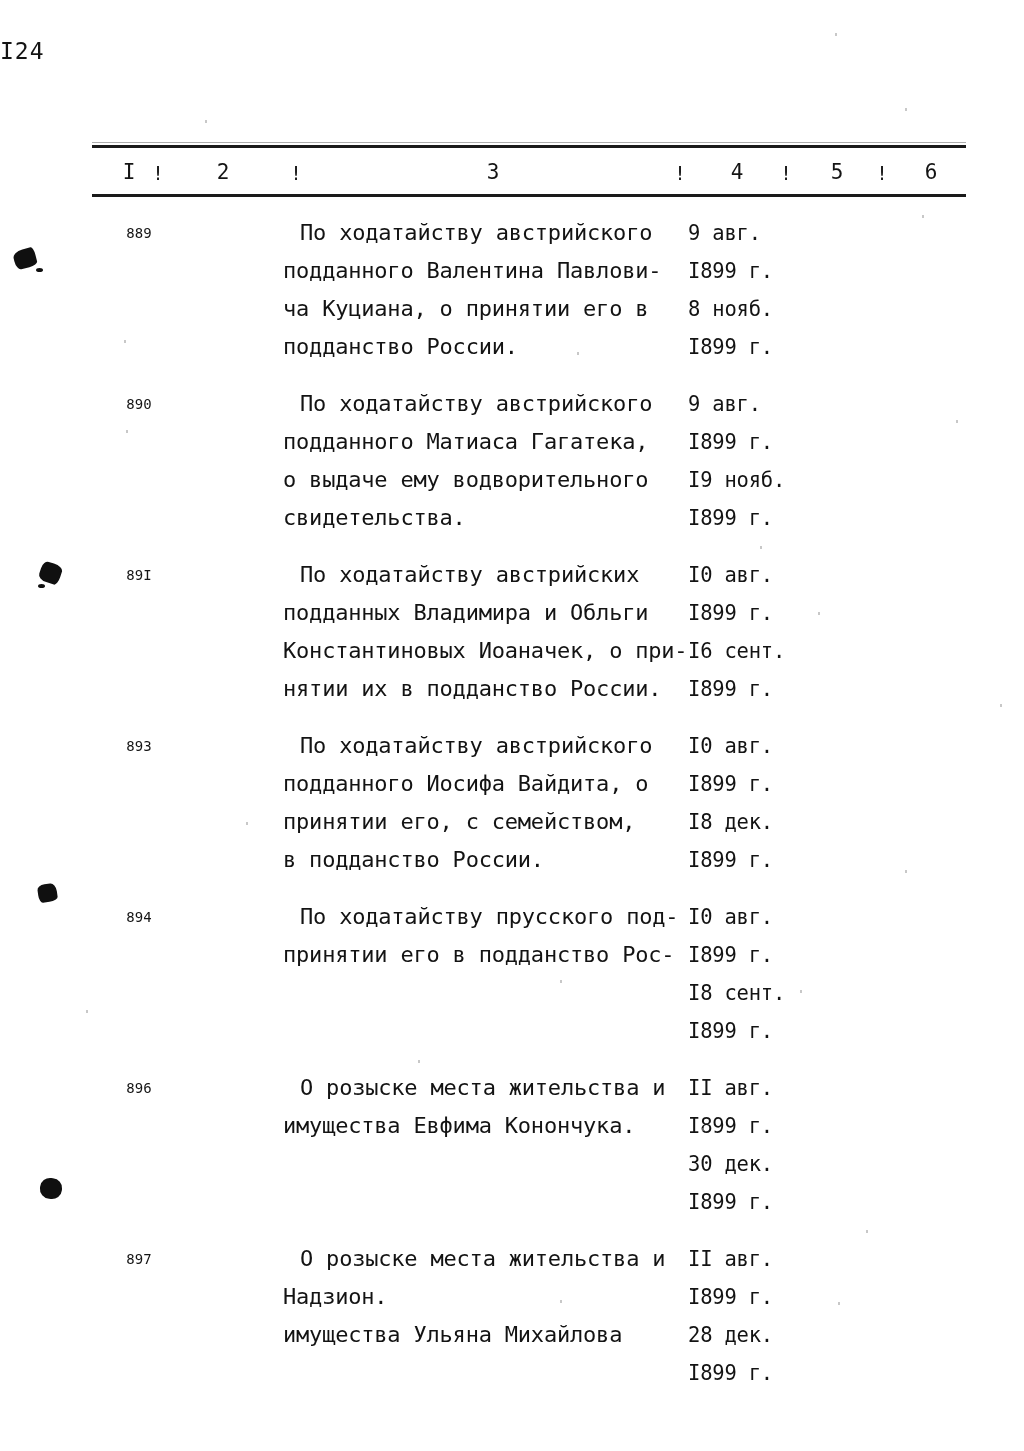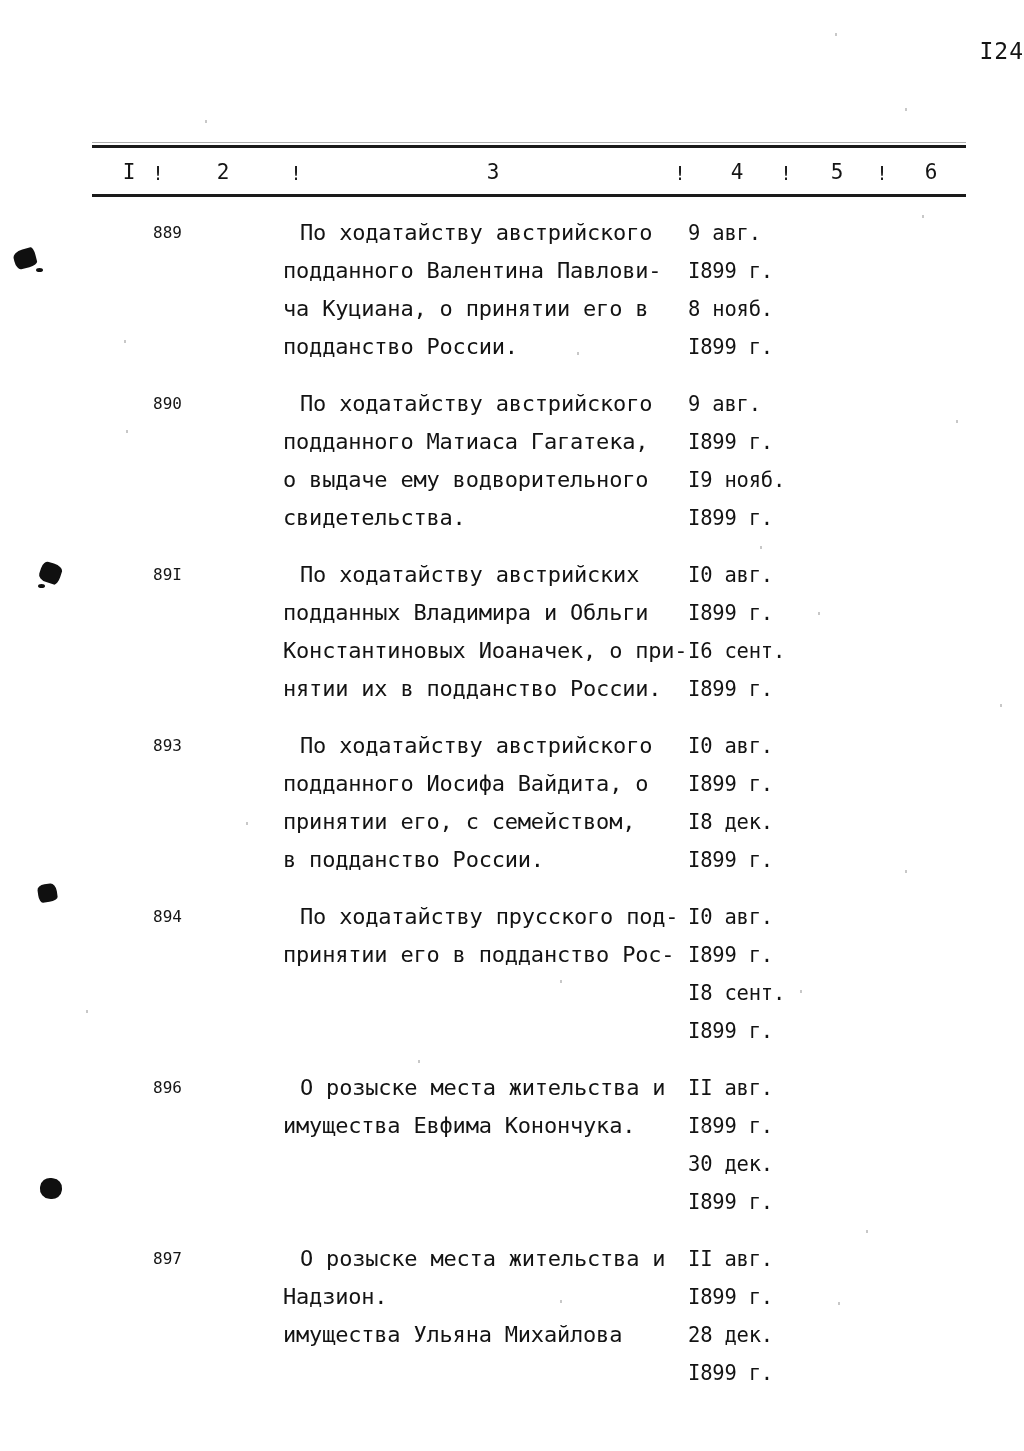--- a/index.html
+++ b/index.html
@@ -19,21 +19,21 @@
     color: #171717;
     -webkit-font-smoothing: none;
   }
 
   
   .folio {
     position: absolute;
     top: 38px;
     left: 0;
     width: 1024px;
-    text-align: right;
+    text-align: left;
     font-size: 23px;
     letter-spacing: 1px;
     color: #141414;
   }
 
   
   .thead {
     position: absolute;
     left: 92px;
     top: 145px;
@@ -84,22 +84,22 @@
   .row {
     position: relative;
     width: 1024px;
     margin-bottom: 19px;
   }
   .num {
     position: absolute;
     left: 96px;
     top: 0;
     width: 86px;
-    text-align: right;
-    font-size: 16px;
+    text-align: center;
+    font-size: 14px;
     line-height: 38px;
     color: #151515;
   }
   .desc {
     position: absolute;
     left: 283px;
     top: 0;
     width: 396px;
     font-size: 22px;
     line-height: 38px;

